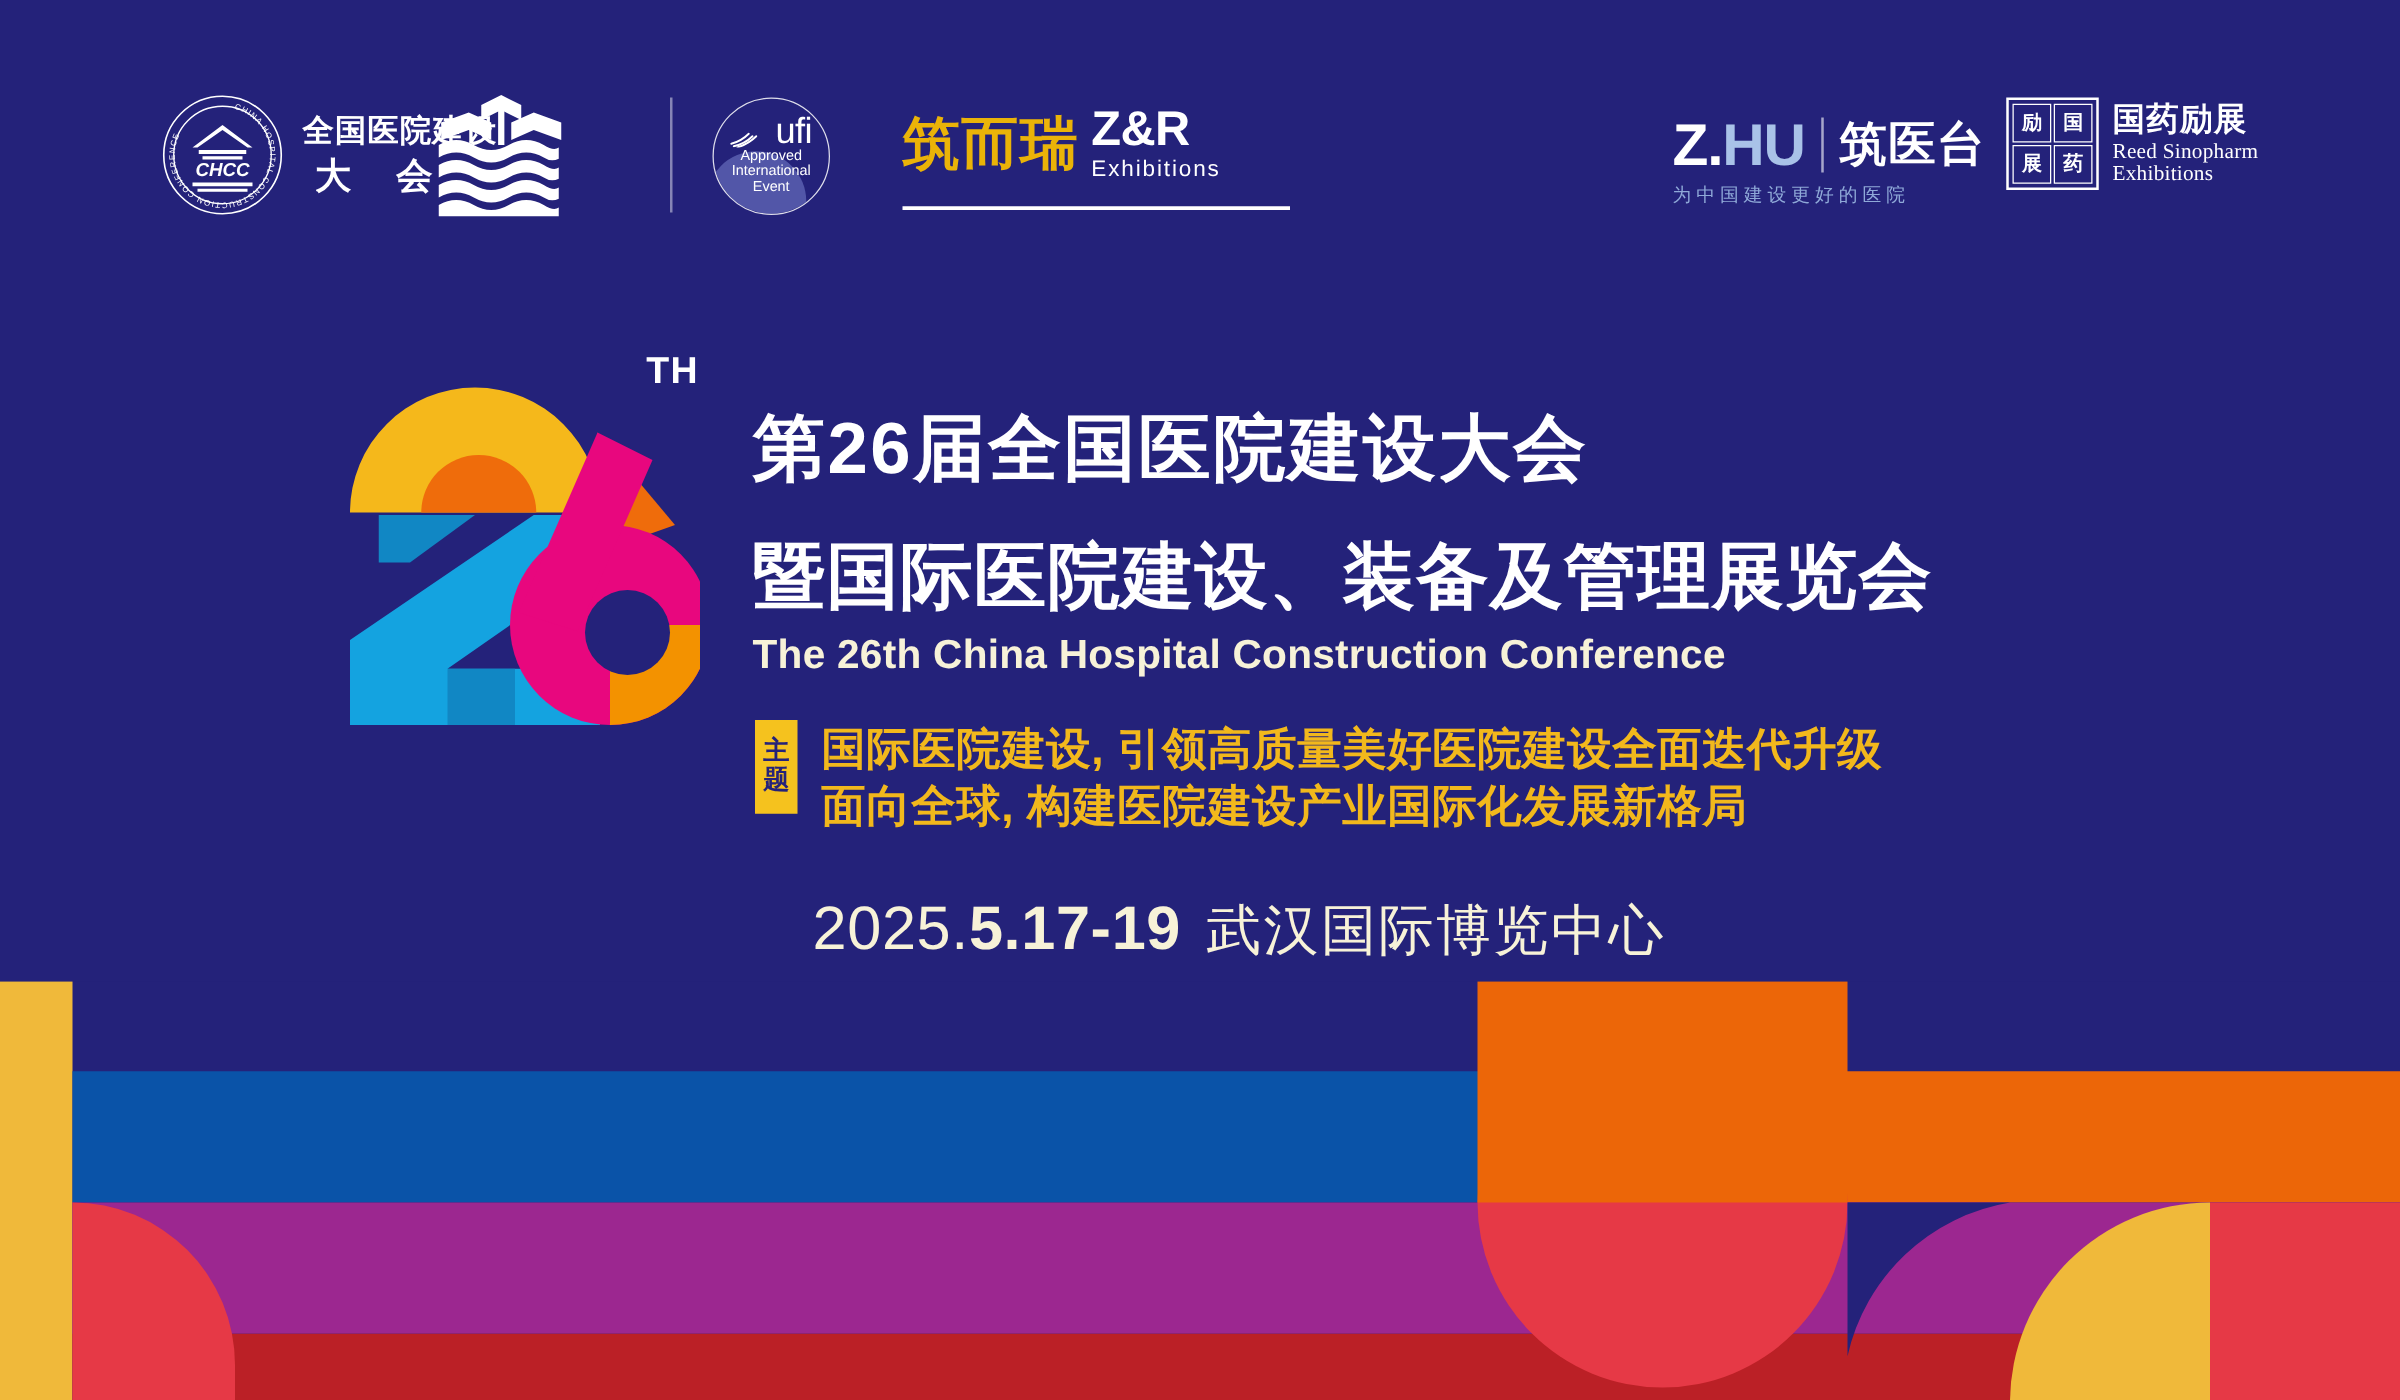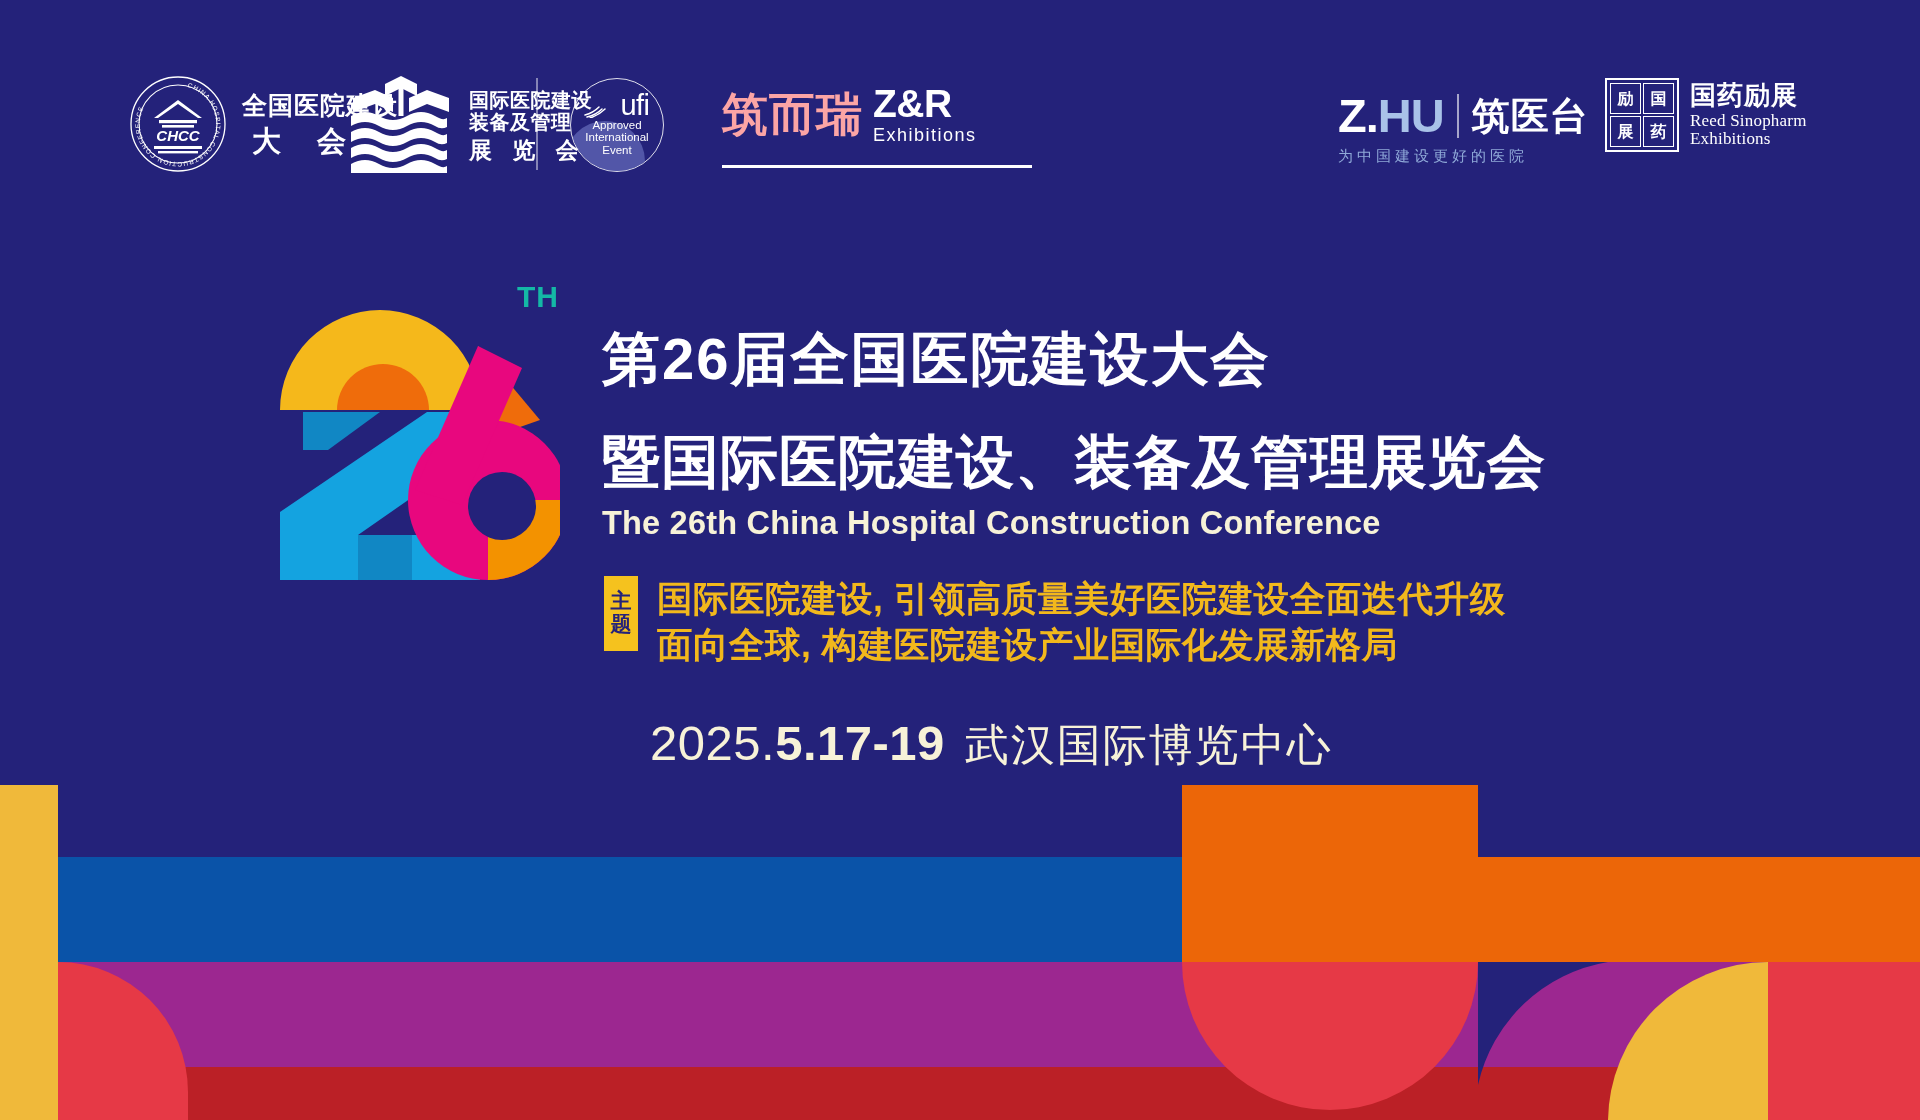--- a/index.html
+++ b/index.html
@@ -39,21 +39,21 @@
     overflow:hidden;color:#fff;
   }
   #ufi-blob{position:absolute;left:-6px;bottom:-30px;width:80px;height:80px;border-radius:50%;background:rgba(120,130,205,.55);}
   #ufi-top{position:relative;display:flex;align-items:flex-end;gap:12px;z-index:2;margin-bottom:1px;}
   #ufi-word{font-size:29px;font-weight:300;line-height:.85;letter-spacing:-.5px;}
   #ufi-lines{position:relative;z-index:2;}
   #ufi-sub{position:relative;z-index:2;font-size:11.5px;line-height:1.12;text-align:center;font-weight:400;}
 
   
   #zr{left:722px;top:84px;}
-  #zr-cn{font-size:46px;font-weight:bold;color:#fca5a5;letter-spacing:1px;line-height:1;text-align:right;}
+  #zr-cn{font-size:46px;font-weight:bold;color:#eab308;letter-spacing:1px;line-height:1;text-align:right;}
   #zr-en{margin-left:10px;color:#fff;line-height:1.05;}
   #zr-en .l1{font-size:39px;font-weight:bold;letter-spacing:-.5px;}
   #zr-en .l2{font-size:18px;font-weight:400;letter-spacing:1.5px;margin-top:1px;}
   #zr-underline{position:absolute;left:722px;top:165px;width:310px;height:3px;background:#fff;}
 
   
   #zhu{left:1338px;top:92px;flex-direction:column;align-items:flex-start;}
   #zhu-row{display:flex;align-items:center;}
   #zhu-mark{font-size:47px;font-weight:bold;color:#fff;letter-spacing:-1px;line-height:1;}
   #zhu-mark .hu{color:#a9c2e8;}
@@ -65,21 +65,21 @@
   #reed{left:1605px;top:78px;}
   #reed-seal{width:74px;height:74px;border:2px solid #fff;display:grid;grid-template-columns:1fr 1fr;grid-template-rows:1fr 1fr;gap:2px;padding:3px;box-sizing:border-box;}
   .seal-cell{border:1.5px solid #fff;display:flex;align-items:center;justify-content:center;color:#fff;font-size:16px;font-weight:bold;line-height:1;}
   #reed-words{margin-left:11px;color:#fff;line-height:1.05;}
   #reed-words .l1{font-size:26px;font-weight:bold;letter-spacing:1px;}
   #reed-words .l2{font-size:17px;font-family:"Liberation Serif","DejaVu Serif",serif;margin-top:3px;letter-spacing:.2px;}
   #reed-words .l3{font-size:17px;font-family:"Liberation Serif","DejaVu Serif",serif;letter-spacing:.2px;}
 
   
   #mark26{position:absolute;left:240;top:250px;width:320px;height:330px;}
-  #mark-th{position:absolute;left:517px;top:280px;color:#14b8a6;font-size:30px;font-weight:bold;letter-spacing:1px;}
+  #mark-th{position:absolute;left:517px;top:280px;color:#ffffff;font-size:30px;font-weight:bold;letter-spacing:1px;}
   #chcc2025{position:absolute;left:263px;top:580px;font-size:58px;font-weight:bold;letter-spacing:-1px;line-height:1;}
   #chcc2025 .a{color:#e8246c;}
   #chcc2025 .b{color:#f5941e;}
 
   
   #headlines{position:absolute;left:602px;top:288px;width:1100px;}
   .cn-title{
     color:#fff;font-weight:bold;font-size:58px;line-height:1.085;letter-spacing:2px;
     white-space:nowrap;
     margin-top:40px;
@@ -152,25 +152,20 @@
             <path d="M40,10 L56,2 L72,10 L72,22 L56,14 L40,22 Z"></path>
             <path d="M8,24 L30,16 L48,24 L48,38 L30,30 L8,38 Z"></path>
             <path d="M64,24 L82,16 L104,24 L104,38 L82,30 L64,38 Z"></path>
             <rect x="53.5" y="12" width="5" height="30"></rect>
             <path d="M6,42 q14,-8 28,0 q14,8 28,0 q14,-8 28,0 q8,5 12,2 l0,9 q-6,3 -12,-1 q-14,-8 -28,0 q-14,8 -28,0 q-14,-8 -28,0 Z"></path>
             <path d="M6,58 q14,-8 28,0 q14,8 28,0 q14,-8 28,0 q8,5 12,2 l0,9 q-6,3 -12,-1 q-14,-8 -28,0 q-14,8 -28,0 q-14,-8 -28,0 Z"></path>
             <path d="M6,74 q14,-8 28,0 q14,8 28,0 q14,-8 28,0 q8,5 12,2 l0,9 q-6,3 -12,-1 q-14,-8 -28,0 q-14,8 -28,0 q-14,-8 -28,0 Z"></path>
             <path d="M6,90 q14,-8 28,0 q14,8 28,0 q14,-8 28,0 q8,5 12,2 l0,7 l-96,0 Z"></path>
           </g>
         </svg>
-      </div>
-      <div id="exh-words">
-        <div class="l1">国际医院建设</div>
-        <div class="l2">装备及管理</div>
-        <div class="l3">展 览 会</div>
       </div>
     </div>
 
     <div id="divider-1"></div>
 
     <div class="lg" id="ufi">
       <div id="ufi-circle">
         <div id="ufi-blob"></div>
         <div id="ufi-top">
           <svg id="ufi-lines" width="24" height="16" viewBox="0 0 24 16">

